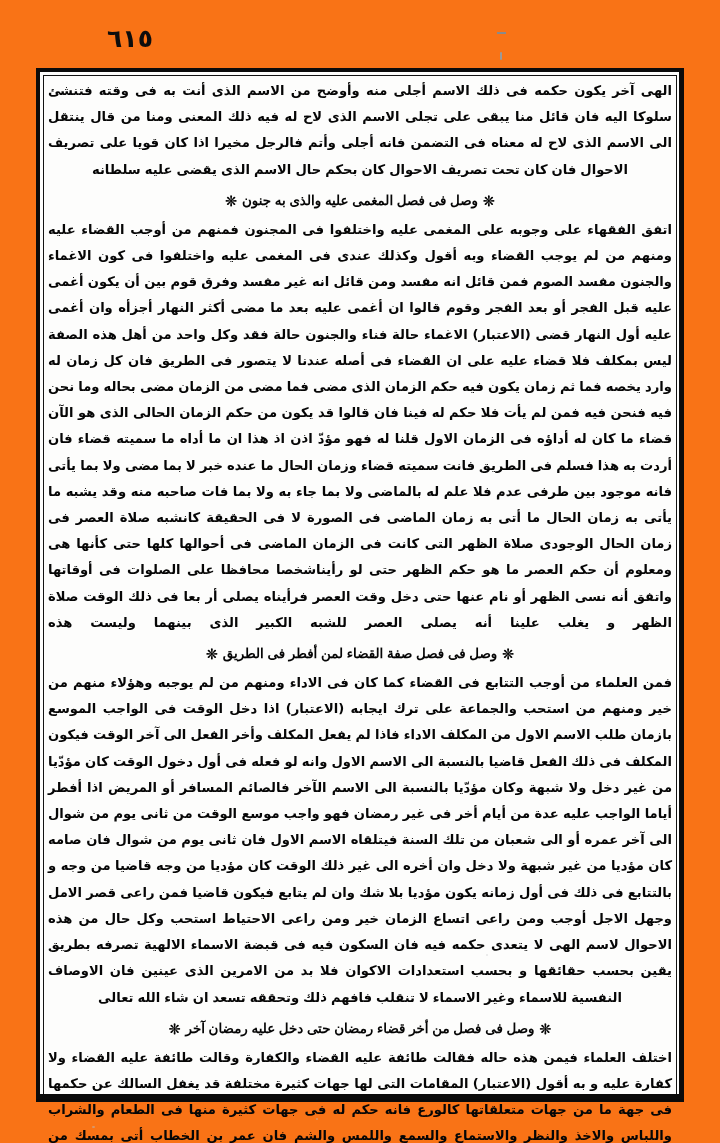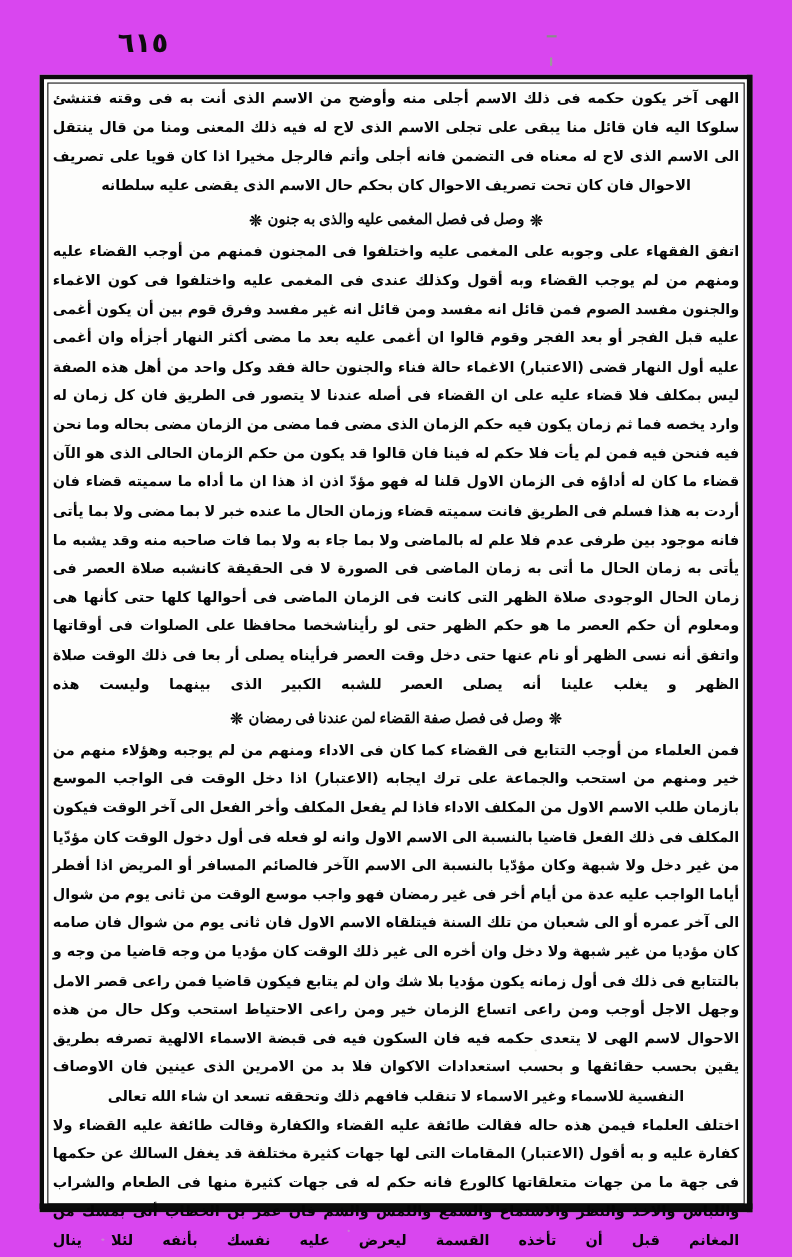--- a/index.html
+++ b/index.html
@@ -13,21 +13,21 @@
     height: 1143px;
     position: relative;
     font-family: "DejaVu Sans", sans-serif;
     overflow: hidden;
   }
 
   
   #page {
     position: absolute;
     inset: 0;
-    background: #d946ef;
+    background: #f97316;
   }
 
   
   #folio {
     position: absolute;
     top: 26px;
     left: 0;
     width: 260px;
     text-align: center;
     font-family: "DejaVu Sans", sans-serif;
@@ -119,21 +119,21 @@
     -webkit-font-smoothing: none;
   }
   .para.last-ragged {
     text-align-last: center;
   }
 
   
   .heading {
     text-align: center;
     text-align-last: center;
-    font-family: Liberation Serif, serif;
+    font-family: Liberation Sans, sans-serif;
     font-size: 13.4px;
     font-weight: 700;
     line-height: 30px;
     color: #050505;
     margin: 2px 0 1px 0;
     direction: rtl;
     white-space: nowrap;
   }
   .heading .floret {
     display: inline-block;
@@ -189,25 +189,28 @@
 
     <p class="para last-ragged">الهى آخر يكون حكمه فى ذلك الاسم أجلى منه وأوضح من الاسم الذى أنت به فى وقته فتنشئ سلوكا اليه  فان قائل منا يبقى على تجلى الاسم الذى لاح له فيه ذلك المعنى ومنا من قال ينتقل الى الاسم الذى لاح له معناه فى التضمن فانه أجلى وأتم فالرجل مخيرا اذا كان قويا على تصريف الاحوال فان كان تحت تصريف الاحوال كان بحكم حال الاسم الذى يقضى عليه سلطانه</p>
 
     <div class="heading">
       <span class="floret">❊</span><span class="htext">وصل فى فصل المغمى عليه والذى به جنون</span><span class="floret">❊</span>
     </div>
 
     <p class="para">اتفق الفقهاء على وجوبه على المغمى عليه واختلفوا فى المجنون فمنهم من أوجب القضاء عليه ومنهم من لم يوجب القضاء وبه أقول وكذلك عندى فى المغمى عليه واختلفوا فى كون الاغماء والجنون مفسد الصوم فمن قائل انه مفسد  ومن قائل انه غير مفسد وفرق قوم بين أن يكون أغمى عليه قبل الفجر أو بعد الفجر وقوم قالوا ان أغمى عليه بعد ما مضى أكثر النهار أجزأه وان أغمى عليه أول النهار قضى  (الاعتبار)  الاغماء حالة فناء والجنون حالة فقد وكل واحد من أهل هذه الصفة ليس بمكلف فلا قضاء عليه على ان القضاء فى أصله عندنا لا يتصور فى الطريق فان كل زمان له وارد يخصه فما ثم زمان يكون فيه حكم الزمان الذى مضى فما مضى من الزمان مضى بحاله وما نحن فيه فنحن فيه فمن لم يأت فلا حكم له فينا فان قالوا قد يكون من حكم الزمان الحالى الذى هو الآن قضاء ما كان له أداؤه فى الزمان الاول قلنا له فهو مؤدّ اذن اذ هذا ان ما أداه ما سميته قضاء فان أردت به هذا فسلم فى الطريق فانت سميته قضاء وزمان الحال ما عنده خبر لا بما مضى ولا بما يأتى فانه موجود بين طرفى عدم فلا علم له بالماضى ولا بما جاء به ولا بما فات صاحبه منه وقد يشبه ما يأتى به زمان الحال ما أتى به زمان الماضى فى الصورة لا فى الحقيقة كانشبه صلاة العصر فى زمان الحال الوجودى صلاة الظهر التى كانت فى الزمان الماضى فى أحوالها كلها حتى كأنها هى ومعلوم أن حكم العصر ما هو حكم الظهر حتى لو رأيناشخصا محافظا على الصلوات فى أوقاتها واتفق أنه نسى الظهر أو نام عنها حتى دخل وقت العصر فرأيناه يصلى أر بعا فى ذلك الوقت صلاة الظهر و يغلب علينا أنه يصلى العصر للشبه الكبير الذى بينهما وليست هذه</p>
 
     <div class="heading">
-      <span class="floret">❊</span><span class="htext">وصل فى فصل صفة القضاء لمن عندنا فى رمضان</span><span class="floret">❊</span>
+      <span class="floret">❊</span><span class="htext">وصل فى فصل صفة القضاء لمن أفطر فى الطريق</span><span class="floret">❊</span>
     </div>
 
     <p class="para last-ragged">فمن العلماء من أوجب التتابع فى القضاء كما كان فى الاداء  ومنهم من لم يوجبه وهؤلاء منهم من خير ومنهم من استحب والجماعة على ترك ايجابه  (الاعتبار)  اذا دخل الوقت فى الواجب الموسع بازمان طلب الاسم الاول من المكلف الاداء فاذا لم يفعل المكلف وأخر الفعل الى آخر الوقت فيكون المكلف فى ذلك الفعل قاضيا بالنسبة الى الاسم الاول وانه لو فعله فى أول دخول الوقت كان مؤدّيا من غير دخل ولا شبهة وكان مؤدّيا بالنسبة الى الاسم الآخر فالصائم المسافر أو المريض اذا أفطر أياما الواجب عليه عدة من أيام أخر فى غير رمضان فهو واجب موسع الوقت من ثانى يوم من شوال الى آخر عمره أو الى شعبان من تلك السنة فيتلقاه الاسم الاول فان ثانى يوم من شوال فان صامه كان مؤديا من غير شبهة ولا دخل وان أخره الى غير ذلك الوقت كان مؤديا من وجه قاضيا من وجه و بالتتابع فى ذلك فى أول زمانه يكون مؤديا بلا شك وان لم يتابع فيكون قاضيا فمن راعى قصر الامل وجهل الاجل أوجب ومن راعى اتساع الزمان خير ومن راعى الاحتياط استحب وكل حال من هذه الاحوال لاسم الهى لا يتعدى حكمه فيه فان السكون فيه فى قبضة الاسماء الالهية تصرفه بطريق يقين بحسب حقائقها و بحسب استعدادات الاكوان فلا بد من الامرين الذى عينين فان الاوصاف النفسية للاسماء وغير الاسماء لا تنقلب فافهم ذلك وتحققه تسعد ان شاء الله تعالى</p>
 
+    <div class="heading">
+      <span class="floret">❊</span><span class="htext">وصل فى فصل من أخر قضاء رمضان حتى دخل عليه رمضان آخر</span><span class="floret">❊</span>
+    </div>
 
     <p class="para">اختلف العلماء فيمن هذه حاله فقالت طائفة عليه القضاء والكفارة وقالت طائفة عليه القضاء ولا كفارة عليه و به أقول  (الاعتبار)  المقامات التى لها جهات كثيرة مختلفة قد يغفل السالك عن حكمها فى جهة ما من جهات متعلقاتها كالورع فانه حكم له فى جهات كثيرة منها فى الطعام والشراب واللباس والاخذ والنظر والاستماع والسمع واللمس والشم  فان عمر بن الخطاب أتى بمسك من المغانم قبل أن تأخذه القسمة ليعرض عليه نفسك بأنفه لئلا ينال</p>
 
   </div>
 
   <span class="speck" id="sp1"></span>
   <span class="speck" id="sp2"></span>
   <span class="speck" id="sp3"></span>
   <span class="speck" id="sp4"></span>
 

